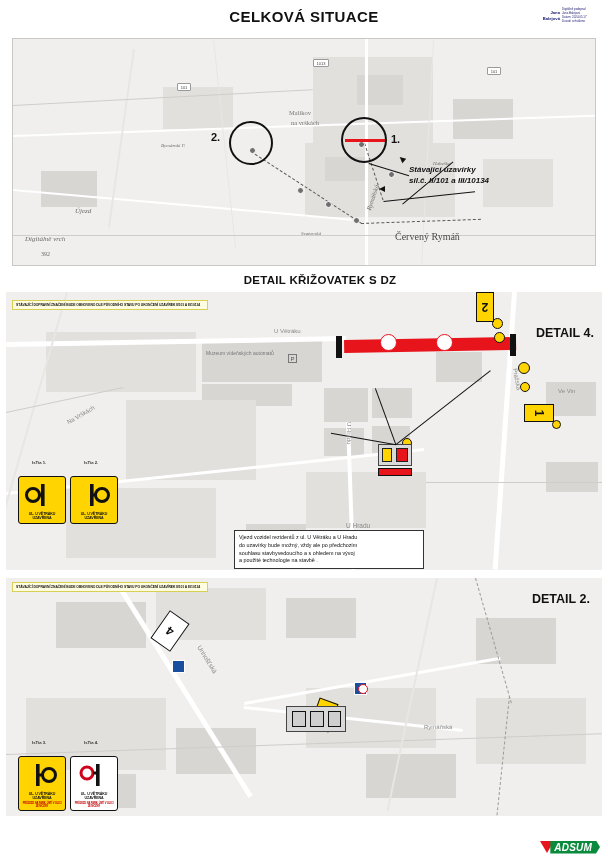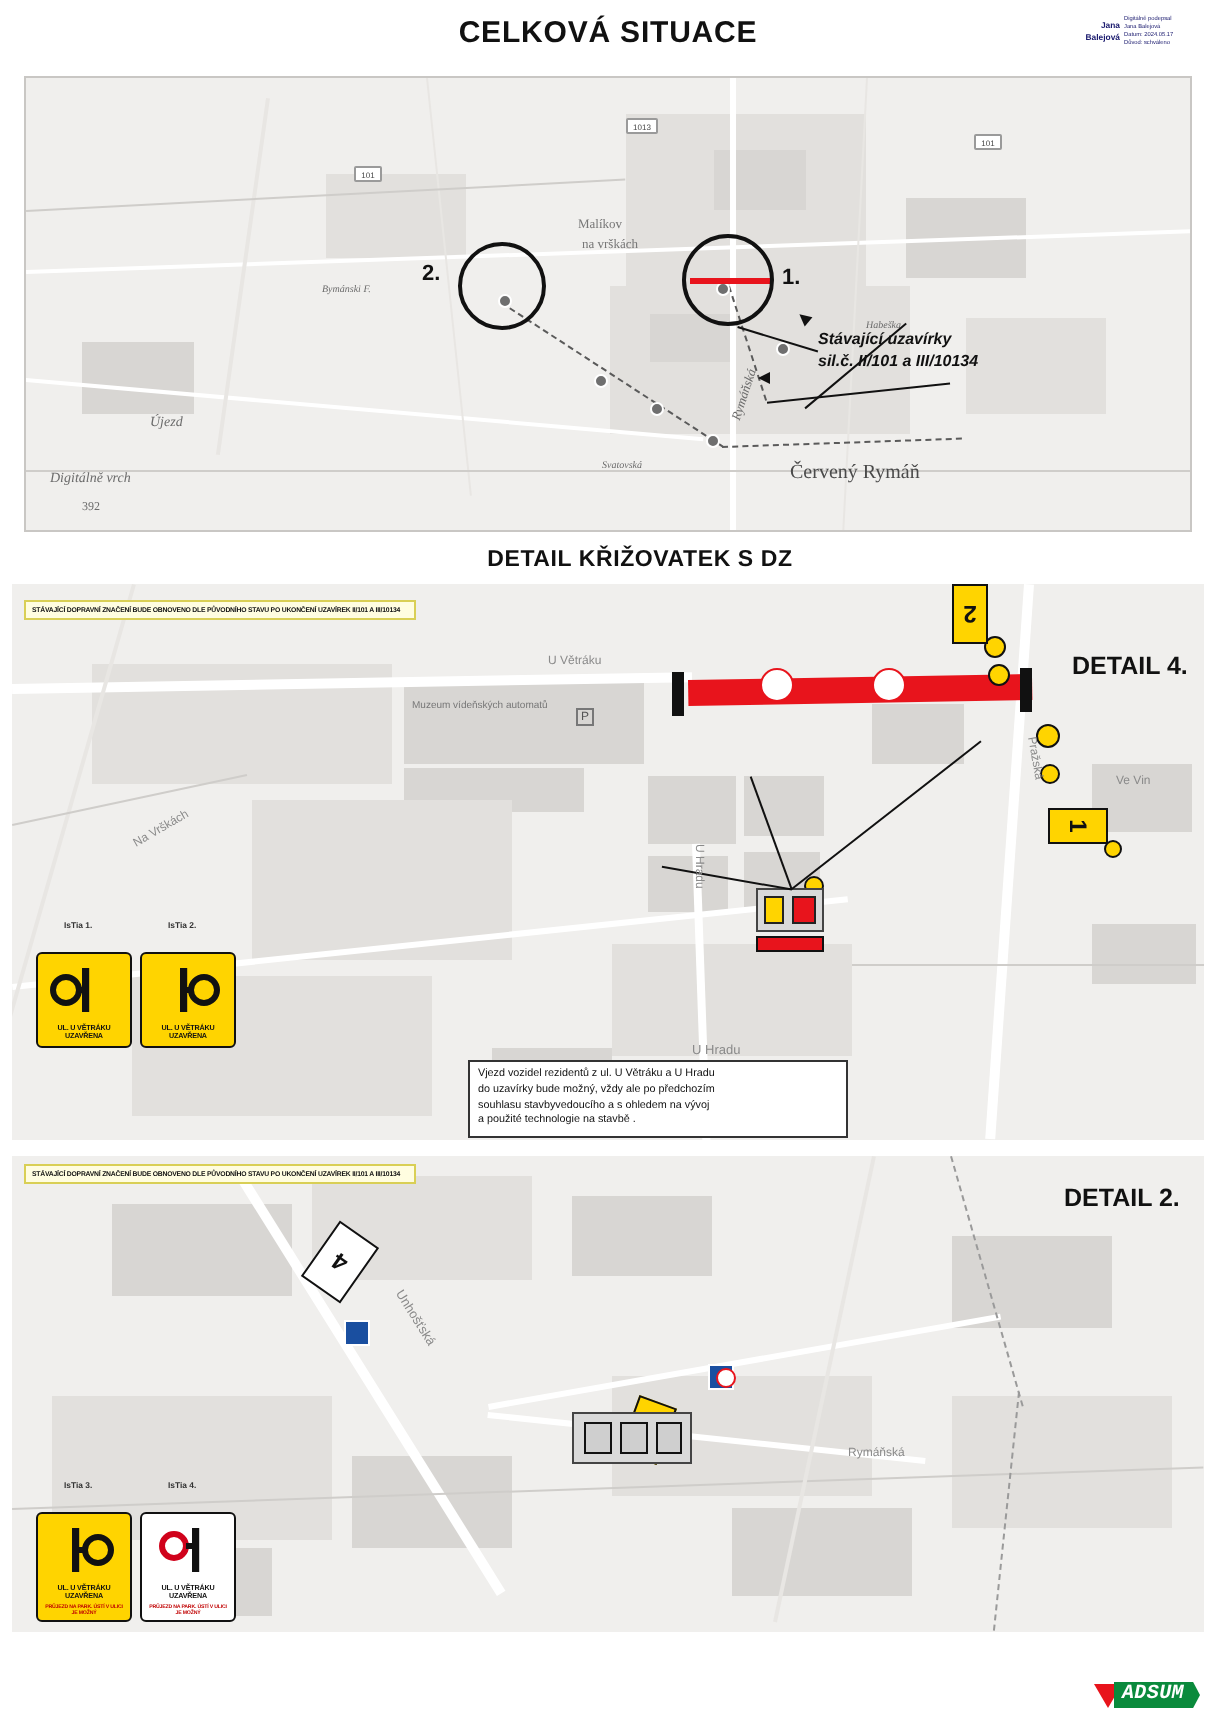--- a/index.html
+++ b/index.html
@@ -165,21 +165,21 @@
   .picto.blue  { background: #1a4fa0; border: 0.8px solid #fff; }
   .picto.yellowdot { background: #ffd400; border-radius: 50%; border: 1.3px solid #111; }
 
   .work-block {
     position: absolute; background: #d9d9d9; border: 1px solid #444;
   }
 
   
   .logo {
     position: absolute; right: 8px; bottom: 12px;
-    display: flex; align-items: flex-end; height: 14px; font-family: Liberation Mono, monospace;
+    display: flex; align-items: center; height: 14px;
   }
   .logo-tri {
     width: 0; height: 0; border-left: 7px solid transparent;
     border-right: 7px solid transparent; border-top: 12px solid #e8141c;
   }
   .logo-band {
     background: #0a8a3c; color: #fff; font-size: 10px; font-weight: bold;
     font-style: italic; padding: 1px 8px 1px 4px; letter-spacing: .2px;
     clip-path: polygon(0 0, 92% 0, 100% 50%, 92% 100%, 0 100%);
     margin-left: -4px;

